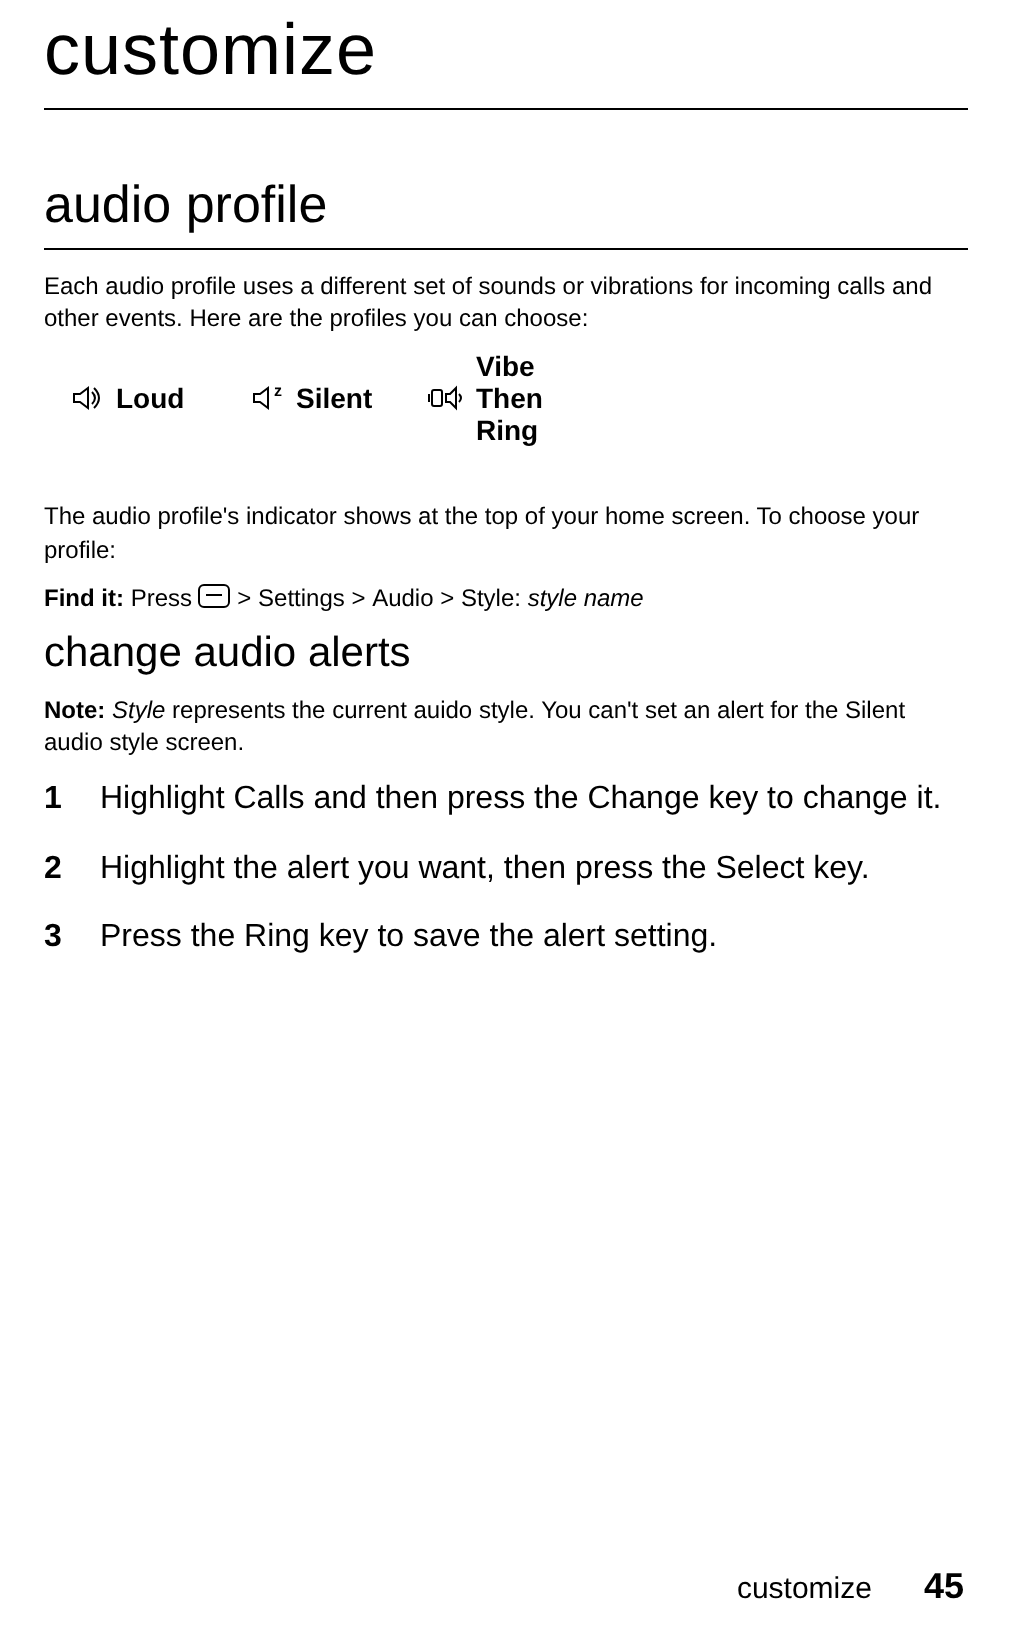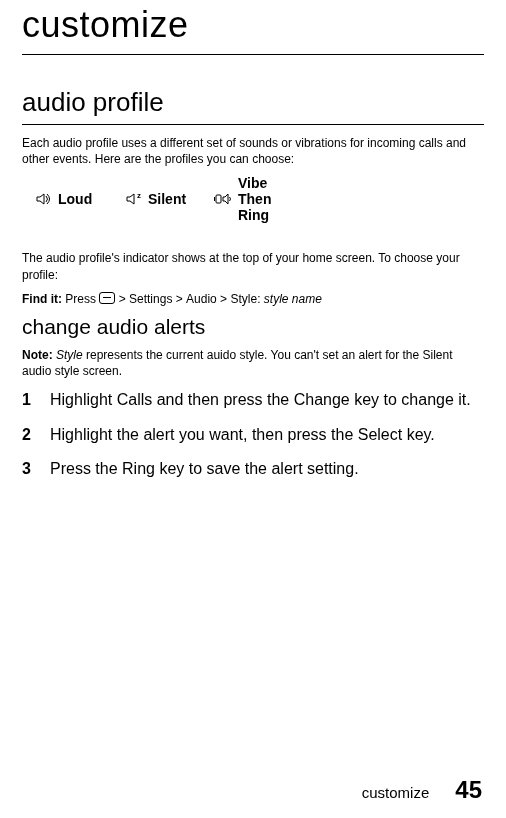--- a/index.html
+++ b/index.html
@@ -120,21 +120,21 @@
     bottom: 14px;
     right: 24px;
     font-size: 15px;
     display: flex;
     align-items: baseline;
     gap: 26px;
   }
   .footer .pg {
     font-family: 'Arial Narrow', Arial, sans-serif;
     font-weight: 700;
-    font-size: 24px;
+    font-size: 18px;
   }
   svg { display: block; }
 </style>
 </head>
 <body>
 
 <div class="page">
 
   <h1 class="h1">customize</h1>
   <hr class="hr">

